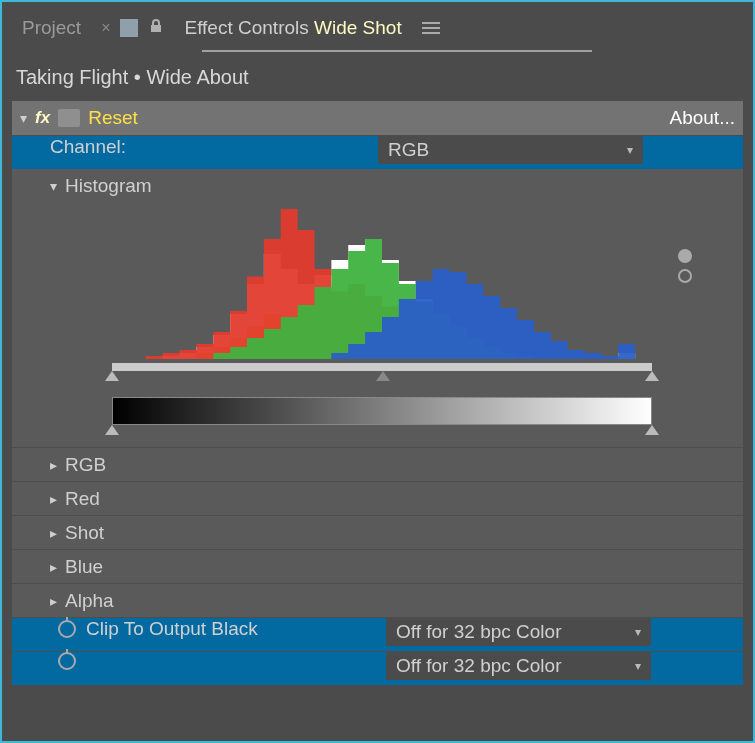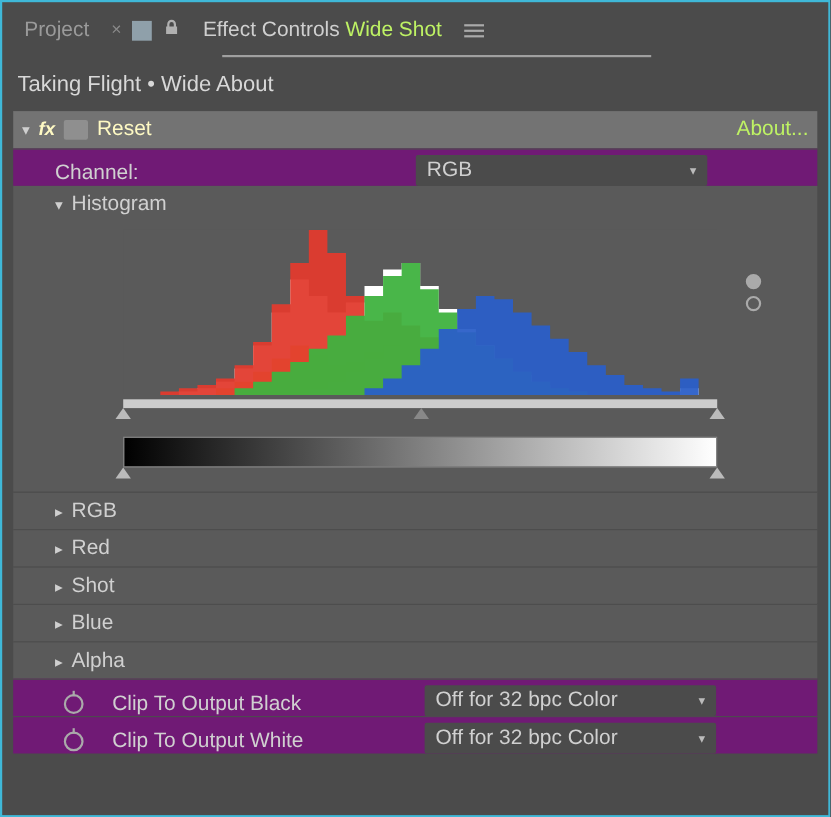--- a/index.html
+++ b/index.html
@@ -12,44 +12,44 @@
     color: #d0d0d0;
     font-size: 19px;
   }
   
   .tabbar { display: flex; align-items: center; gap: 10px; height: 40px; }
   .tab { color: #9a9a9a; padding: 4px 10px; }
   .tab-close { color: #8a8a8a; font-size: 16px; cursor: pointer; }
   .tab-icon-box { width: 18px; height: 18px; background: #8fa0aa; }
   .lock-icon { color: #b0b0b0; }
   .tab.active { color: #cfcfcf; }
-  .tab-title-link { color: #bef264; }
+  .tab-title-link { color: #fef9c3; }
   .tab-underline { border-bottom: 2px solid #a0a0a0; height: 2px; margin-top: 2px; width: 390px; margin-left: 190px;}
   .breadcrumb { color: #d8d8d8; font-size: 20px; padding: 14px 4px 12px 4px; }
   
   .effect-header {
     display: flex; align-items: center; gap: 8px;
     background: #737373; height: 34px; padding: 0 8px;
     font-size: 19px;
   }
   .chev { color: #cfcfcf; font-size: 14px; cursor: pointer; }
   .fx { color: #fef9c3; font-style: italic; font-weight: bold; font-size: 17px;}
   .preset-icon { width: 22px; height: 18px; background: #8f8f8f; border-radius: 2px; }
   .effect-name {
     background: #cfcfcf; color: #2a2a2a; padding: 1px 8px;
     font-size: 19px; font-weight: 500; flex: 0 0 auto;
     border-radius: 2px;
   }
-  .link-blue { color: #fef9c3; cursor: pointer; }
-  .link-about { margin-left: auto; color: #bef264; cursor: pointer;}
+  .link-blue { color: #fde047; cursor: pointer; }
+  .link-about { margin-left: auto; color: #ffffff; cursor: pointer;}
   
   .prop-row {
-    display: flex; align-items: flex-end; gap: 8px;
+    display: flex; align-items: flex-start; gap: 8px;
     height: 34px; padding-left: 38px;
-    background: #701a75; border-top: 1px solid #4d4d4d;
+    background: #0369a1; border-top: 1px solid #4d4d4d;
     font-size: 19px; color: #d0d0d0;
   }
   .prop-row .label { flex: 0 0 320px; }
   .dropdown {
     flex: 1; background: #4b4b4b; color: #d0d0d0;
     height: 28px; display: flex; align-items: center;
     justify-content: space-between; padding: 0 10px;
     border-radius: 2px; max-width: 265px;
   }
   .dropdown .dd-chev { font-size: 12px; color: #bbb; }
@@ -84,21 +84,21 @@
   .section-row {
     display:flex; align-items:center; gap:8px;
     height:34px; padding-left:38px;
     background:#5a5a5a; border-top:1px solid #4d4d4d;
     font-size:19px;
   }
   .section-row .chev-r { font-size:14px; color:#cfcfcf;}
   .stopwatch { width:18px; height:18px; border:2px solid #aaa; border-radius:50%; position:relative;}
   .stopwatch::before{content:"";position:absolute;width:2px;height:5px;background:#aaa;top:-5px;left:6px;}
   .clip-row { padding-left:46px;}
-  .clip-row .label-wrap{ display:flex; align-items:center; gap:26px;}
+  .clip-row .label-wrap{ display:flex; align-items:center; gap:10px;}
   .hamburger {
     display: inline-flex;
     flex-direction: column;
     gap: 3px;
     justify-content: center;
     width: 18px;
     height: 14px;
   }
   .hamburger span {
     display: block;
@@ -221,21 +221,20 @@
     </div>
     <div class="dropdown">
       <span>Off for 32 bpc Color</span>
       <span class="dd-chev">▾</span>
     </div>
   </div>
 
   <div class="prop-row clip-row">
     <div class="label-wrap label">
       <span class="stopwatch"></span>
-      <span>Clip To Output White</span>
     </div>
     <div class="dropdown">
       <span>Off for 32 bpc Color</span>
       <span class="dd-chev">▾</span>
     </div>
   </div>
 
 </div>
 
 </body></html>

